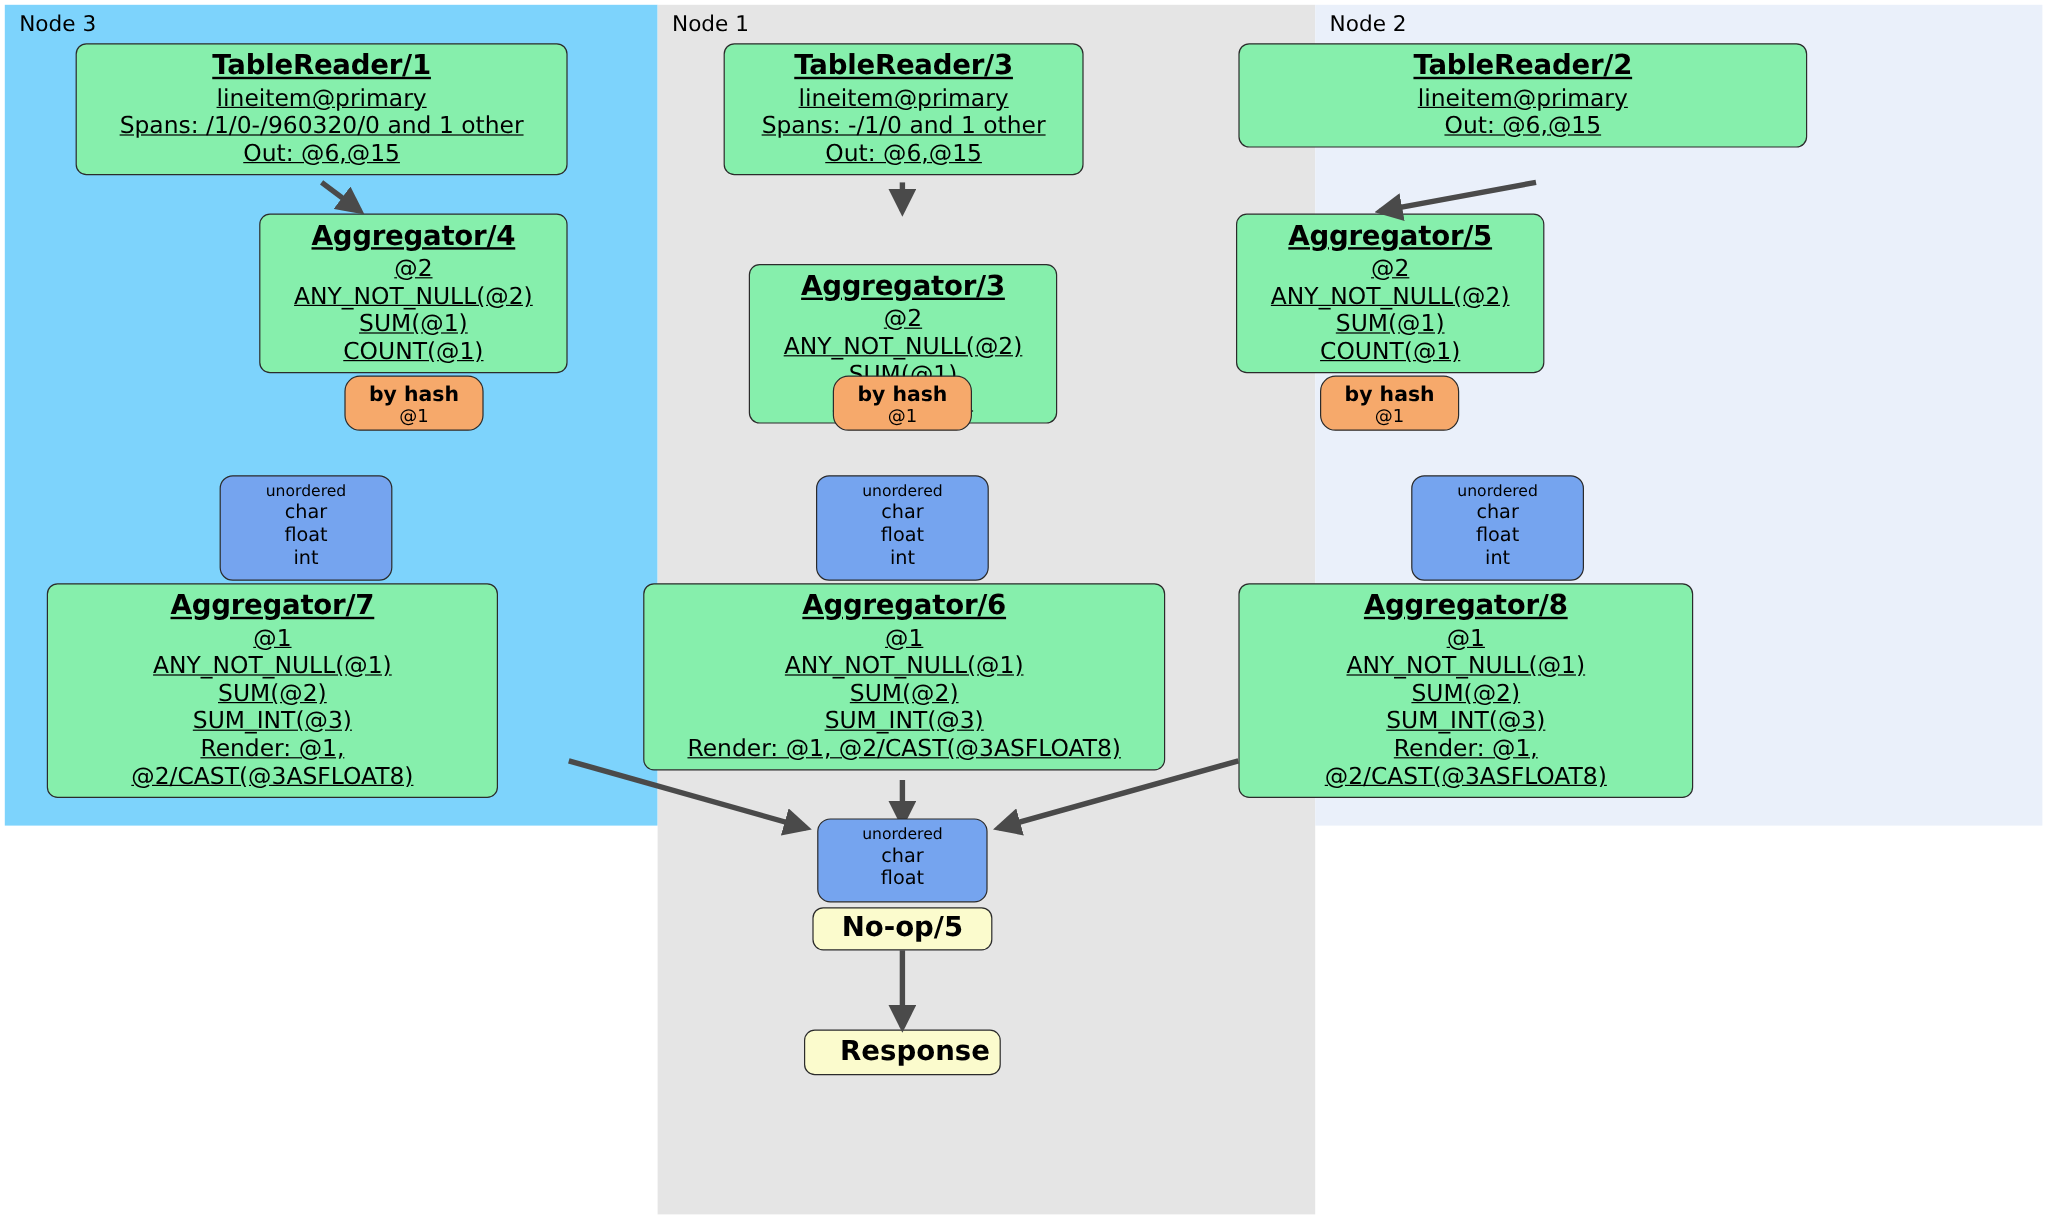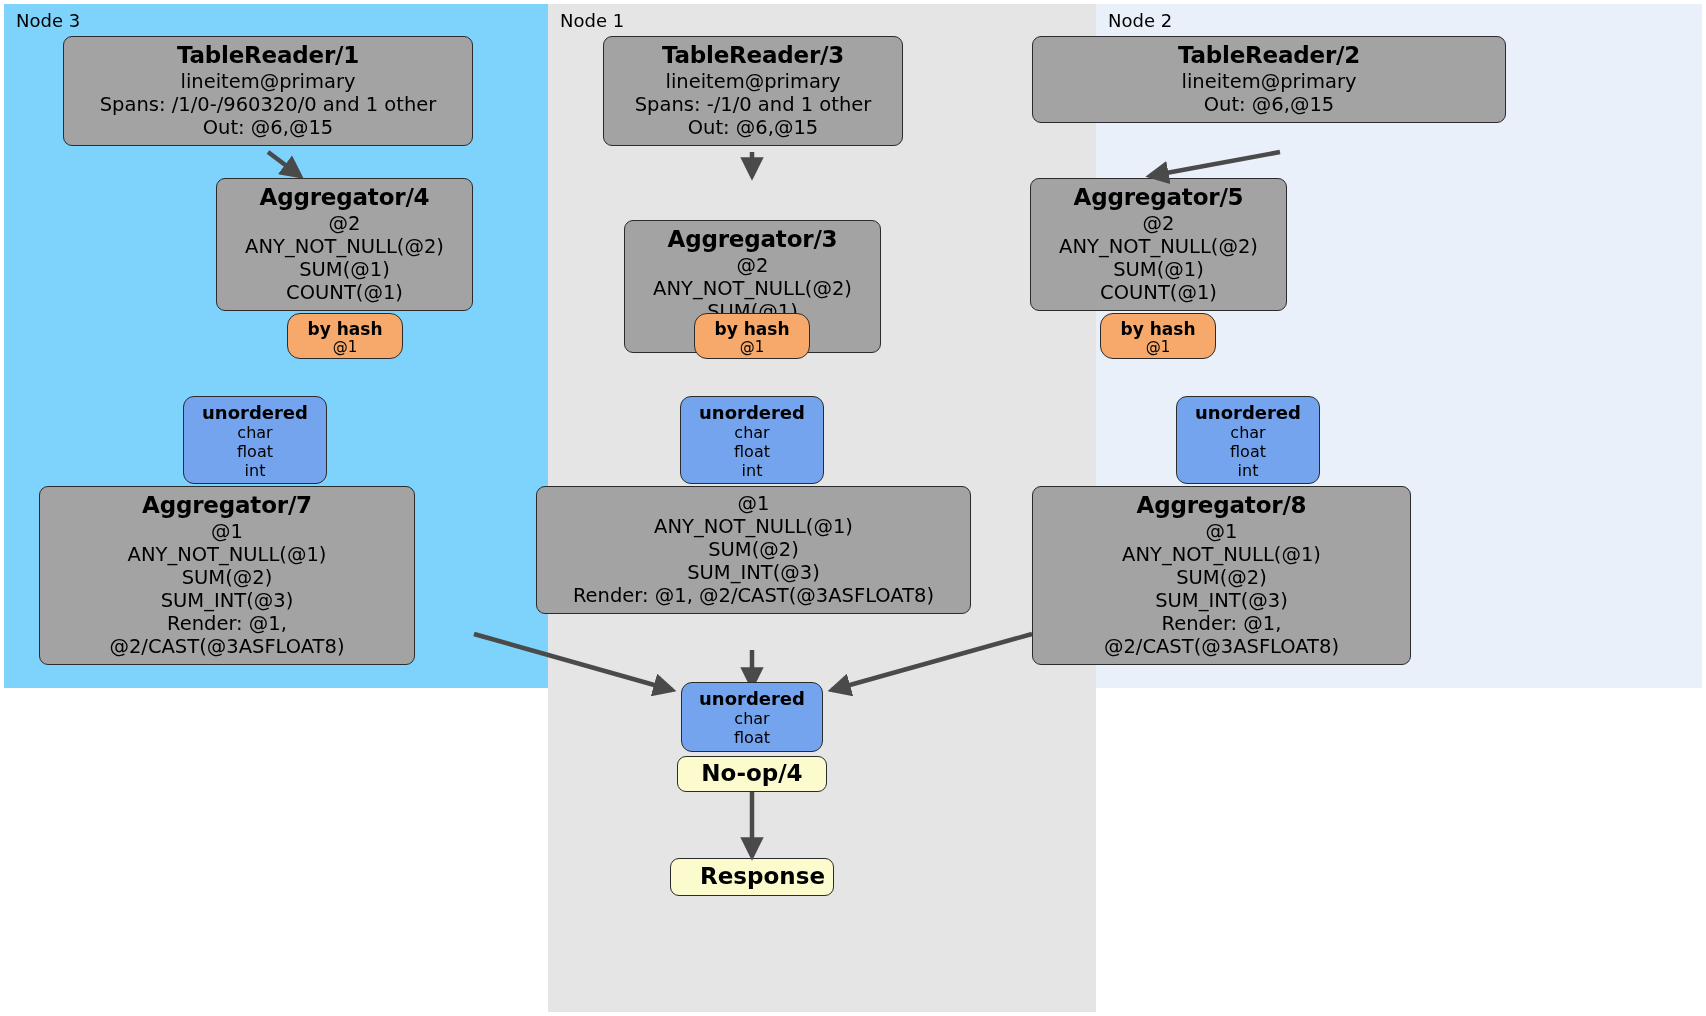--- a/index.html
+++ b/index.html
@@ -52,22 +52,23 @@
   .box {
     position: absolute;
     box-sizing: border-box;
     border: 1.6px solid #2b2b2b;
     border-radius: 9px;
     text-align: center;
     line-height: 1.18;
     padding: 5px 8px 6px 8px;
   }
   .proc {
-    background: #a3a3a3;
+    background: #86efac;
     color: #000;
+    text-decoration: underline;
   }
   .proc .title {
     font-weight: bold;
     font-size: 23px;
     letter-spacing: -0.2px;
     display: block;
     margin-bottom: 1px;
   }
   .proc .line {
     display: block;
@@ -87,22 +88,22 @@
     display: block;
     font-size: 15px;
   }
   .recv {
     background: #75a4ef;
     border-radius: 11px;
     z-index: 6;
   }
   .recv .title {
     display: block;
-    font-weight: bold;
-    font-size: 18px;
+    font-weight: normal;
+    font-size: 13px;
     margin-bottom: 1px;
   }
   .recv .line {
     display: block;
     font-size: 16px;
   }
   .simple {
     background: #fbfbcd;
   }
   .simple .title {
@@ -276,20 +277,21 @@
   <div class="box proc" id="box-agg7" style="left:39px; top:486px; width:376px;">
     <span class="title">Aggregator/7</span>
     <span class="line">@1</span>
     <span class="line">ANY_NOT_NULL(@1)</span>
     <span class="line">SUM(@2)</span>
     <span class="line">SUM_INT(@3)</span>
     <span class="line">Render: @1, @2/CAST(@3ASFLOAT8)</span>
   </div>
 
   <div class="box proc" id="box-agg6" style="left:536px; top:486px; width:435px;">
+    <span class="title">Aggregator/6</span>
     <span class="line">@1</span>
     <span class="line">ANY_NOT_NULL(@1)</span>
     <span class="line">SUM(@2)</span>
     <span class="line">SUM_INT(@3)</span>
     <span class="line">Render: @1, @2/CAST(@3ASFLOAT8)</span>
   </div>
 
   <div class="box proc" id="box-agg8" style="left:1032px; top:486px; width:379px;">
     <span class="title">Aggregator/8</span>
     <span class="line">@1</span>
@@ -300,20 +302,20 @@
   </div>
 
   
   <div class="box recv" id="recv-final" style="left:681px; top:682px; width:142px; height:70px;">
     <span class="title">unordered</span>
     <span class="line">char</span>
     <span class="line">float</span>
   </div>
 
   <div class="box simple" id="box-noop" style="left:677px; top:756px; width:150px; height:36px; padding-top:3px;">
-    <span class="title">No-op/4</span>
+    <span class="title">No-op/5</span>
   </div>
 
   <div class="box simple" id="box-response" style="left:670px; top:858px; width:164px; height:38px; padding-top:4px;text-align:right;">
     <span class="title">Response</span>
   </div>
 
 </div>
 
 </body></html>

